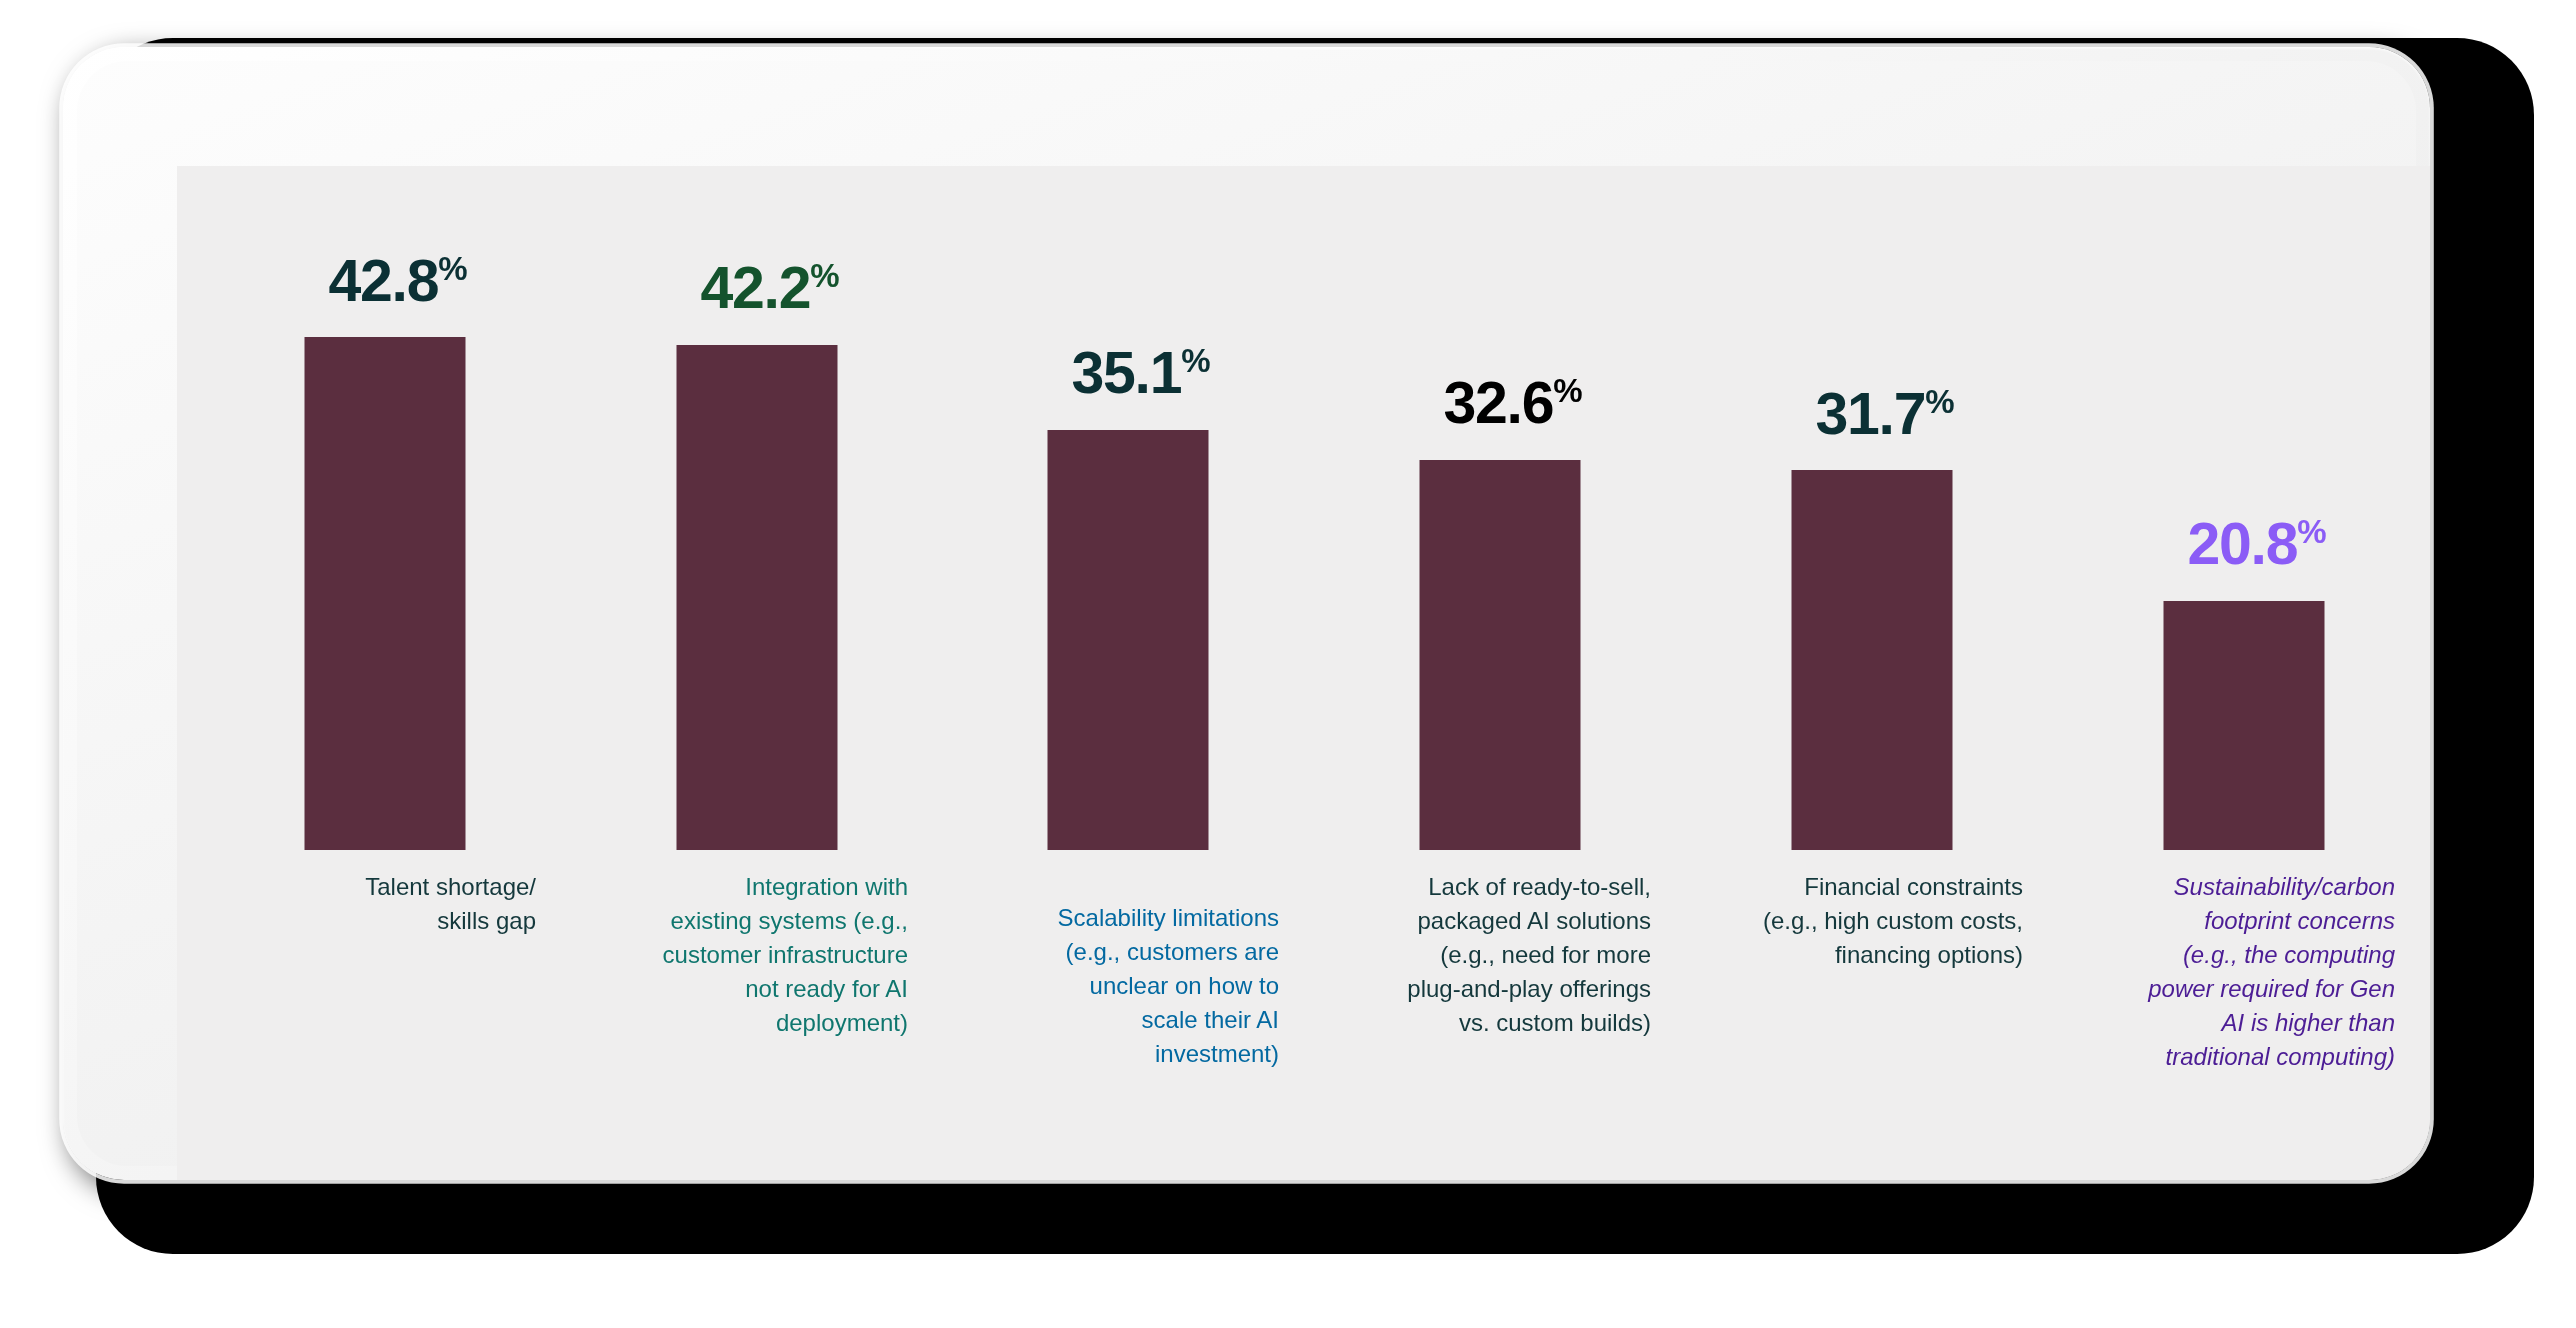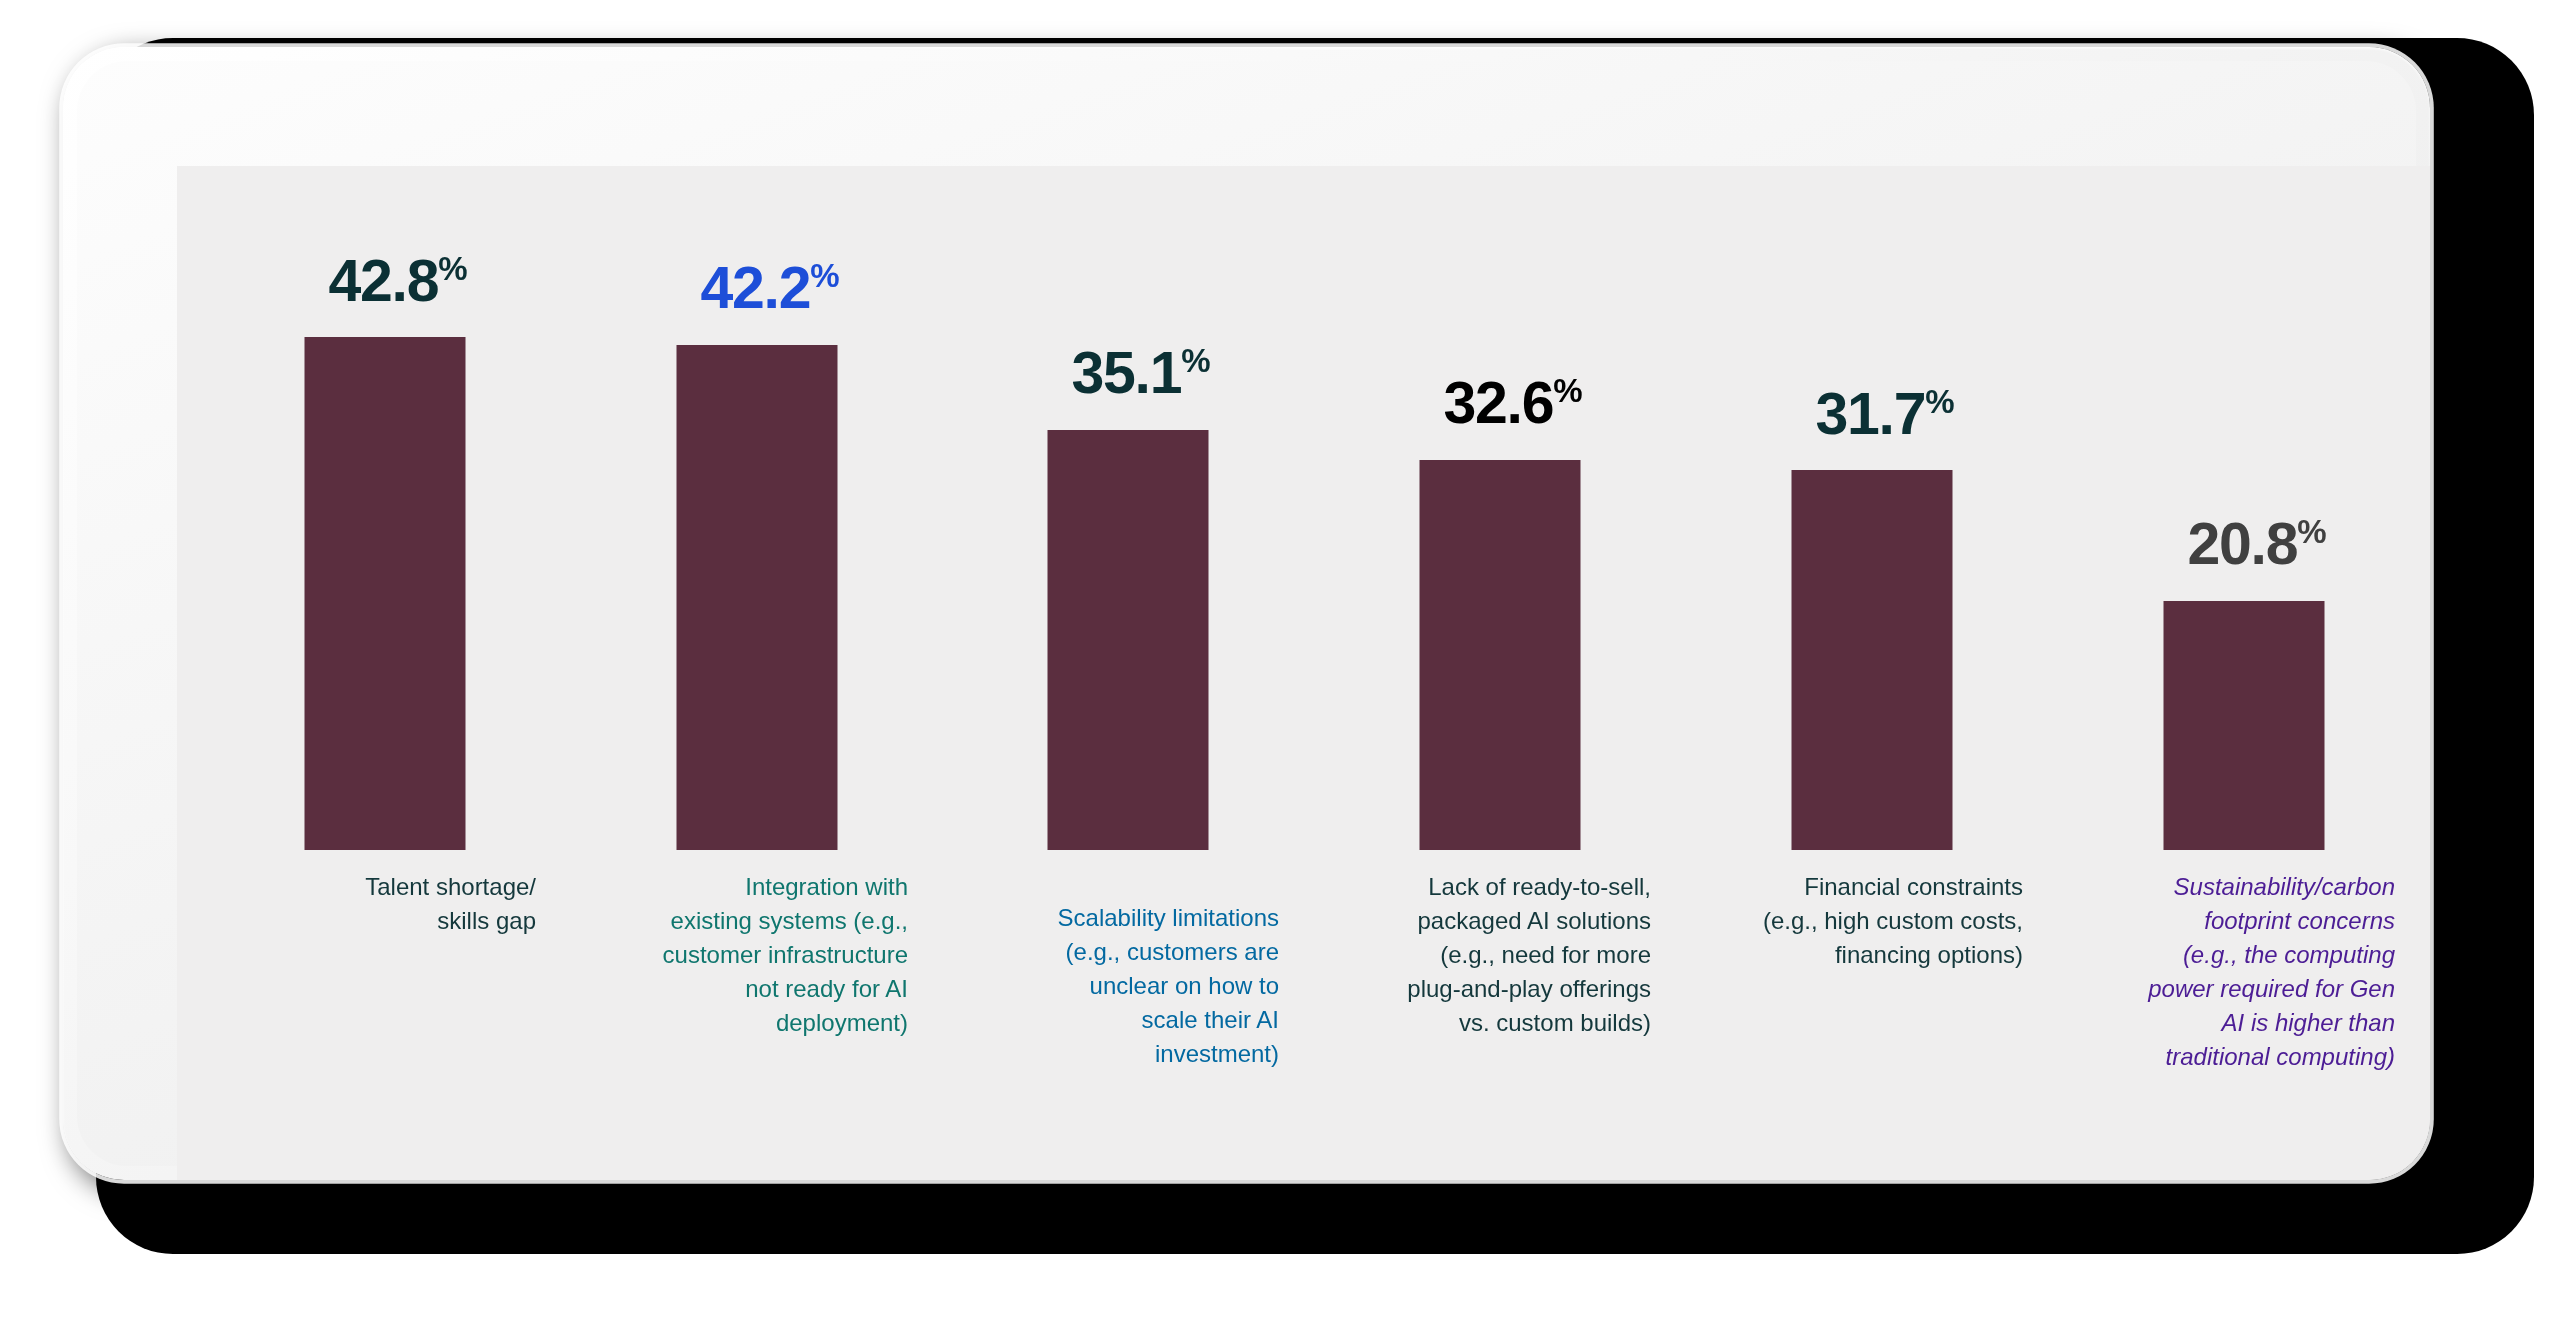--- a/index.html
+++ b/index.html
@@ -131,21 +131,21 @@
 
   <div id="chart-canvas" style="background: rgb(239, 238, 238);">
 
     <div id="plot-area">
 
     <div class="bar-rect" style="left: 208px; top: 171px; width: 161px; height: 513px; background: rgb(91, 46, 63);"></div>
         <div class="value-label" style="left: 208px; top: 86px; color: rgb(11, 48, 52);"><span>42.8</span><span class="pct">%</span></div>
         <div class="cat-label" style="left: 208px; top: 704px; width: 302px; color: rgb(20, 56, 60);">Talent shortage/
 skills gap</div>
         <div class="bar-rect" style="left: 580px; top: 179px; width: 161px; height: 505px; background: rgb(91, 46, 63);"></div>
-        <div class="value-label" style="left: 580px; top: 93px; color: #1d4ed8;"><span>42.2</span><span class="pct">%</span></div>
+        <div class="value-label" style="left: 580px; top: 93px; color: #14532d;"><span>42.2</span><span class="pct">%</span></div>
         <div class="cat-label" style="left: 580px; top: 704px; width: 302px; color: #0f766e;">Integration with
 existing systems (e.g.,
 customer infrastructure
 not ready for AI
 deployment)</div>
         <div class="bar-rect" style="left: 951px; top: 264px; width: 161px; height: 420px; background: rgb(91, 46, 63);"></div>
         <div class="value-label" style="left: 951px; top: 178px; color: rgb(11, 48, 52);"><span>35.1</span><span class="pct">%</span></div>
         <div class="cat-label" style="left: 951px; top: 704px; width: 302px; color: #0369a1; margin-top: 31px;">Scalability limitations
 (e.g., customers are
 unclear on how to
@@ -157,21 +157,21 @@
 packaged AI solutions
 (e.g., need for more
 plug-and-play offerings
 vs. custom builds)</div>
         <div class="bar-rect" style="left: 1695px; top: 304px; width: 161px; height: 380px; background: rgb(91, 46, 63);"></div>
         <div class="value-label" style="left: 1695px; top: 219px; color: rgb(11, 48, 52);"><span>31.7</span><span class="pct">%</span></div>
         <div class="cat-label" style="left: 1695px; top: 704px; width: 302px; color: rgb(20, 56, 60);">Financial constraints
 (e.g., high custom costs,
 financing options)</div>
         <div class="bar-rect" style="left: 2067px; top: 435px; width: 161px; height: 249px; background: rgb(91, 46, 63);"></div>
-        <div class="value-label" style="left: 2067px; top: 349px; color: #404040;"><span>20.8</span><span class="pct">%</span></div>
+        <div class="value-label" style="left: 2067px; top: 349px; color: #8b5cf6;"><span>20.8</span><span class="pct">%</span></div>
         <div class="cat-label" style="left: 2067px; top: 704px; width: 302px; color: #4c1d95; font-style: italic;">Sustainability/carbon
 footprint concerns
 (e.g., the computing
 power required for Gen
 AI is higher than
 traditional computing)</div>
       </div>
 
   </div>
 </div>

